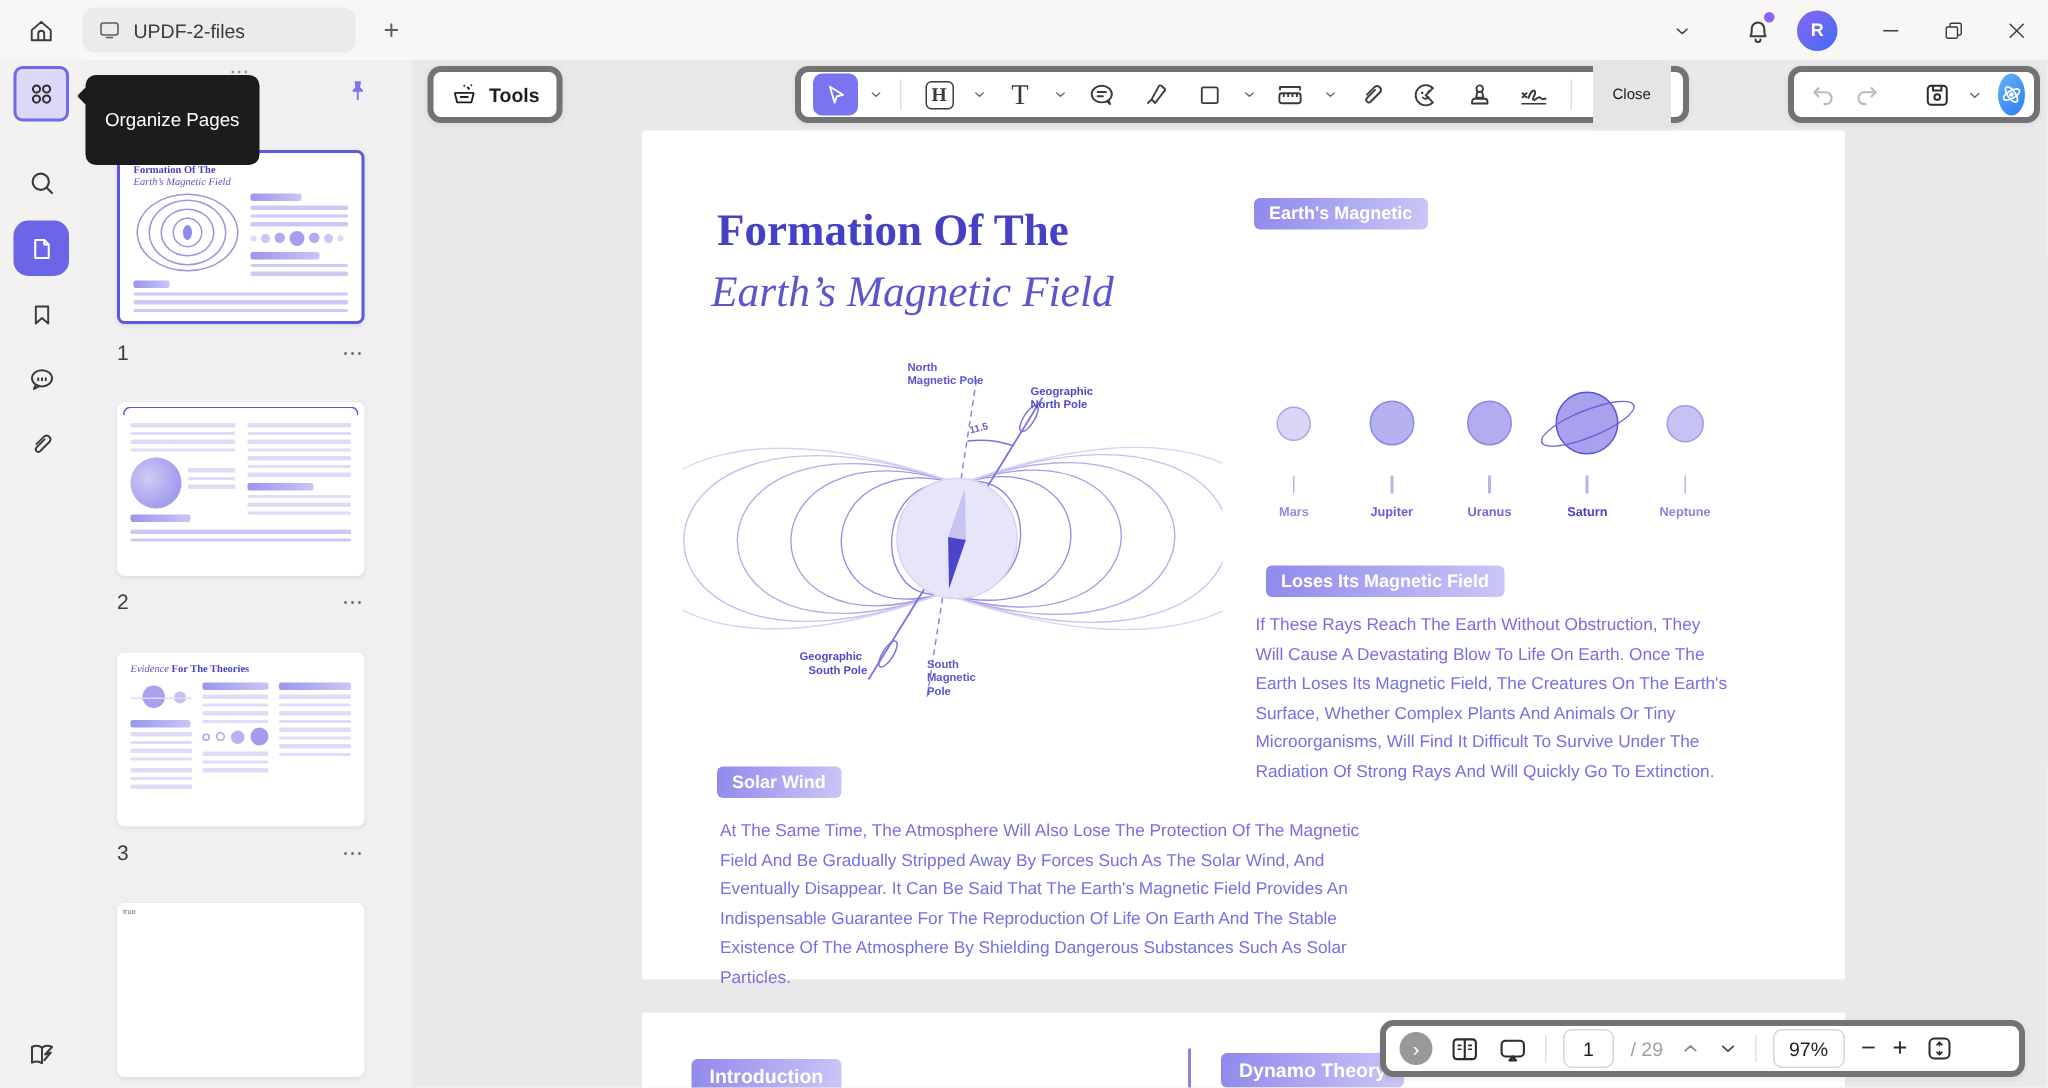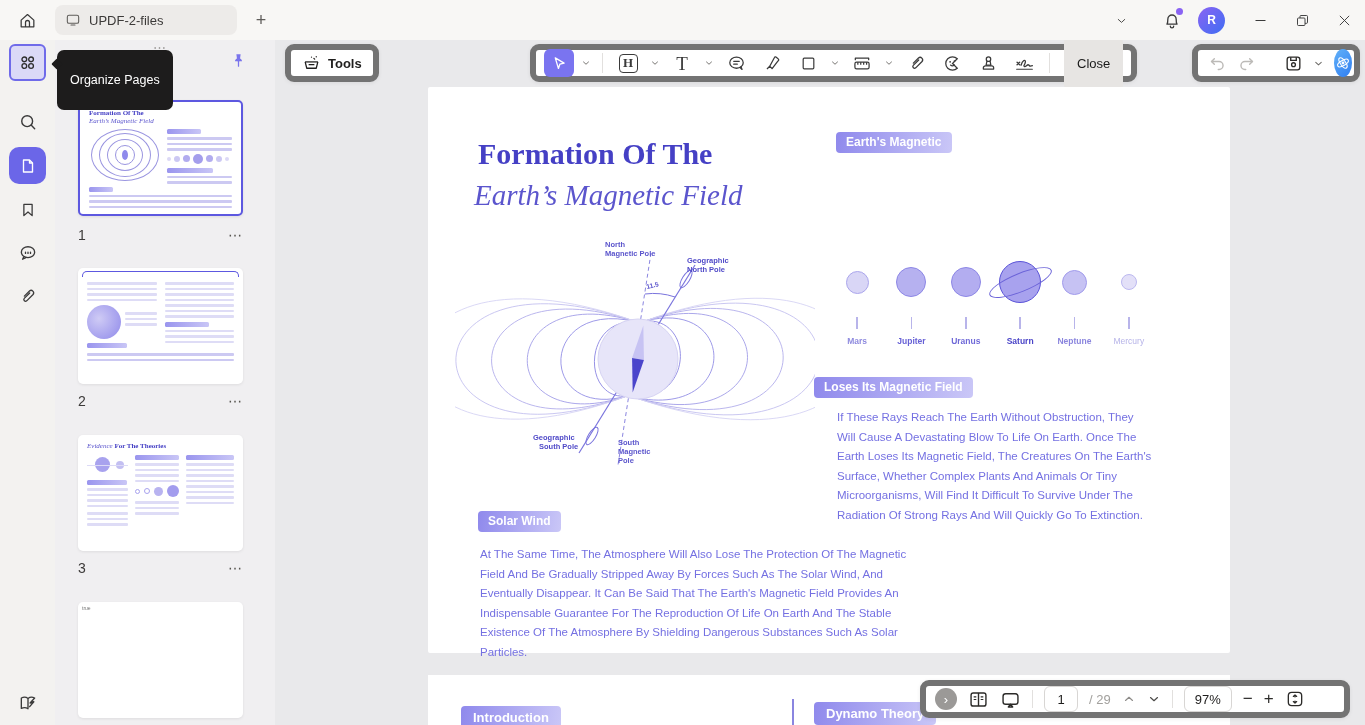--- a/index.html
+++ b/index.html
@@ -49,41 +49,41 @@
   .mini-line.lt { background:#dedcf6; }
   .mini-badge { height:5px; background:linear-gradient(90deg,#9a95ee,#c9c6f6); border-radius:1.5px; }
   .mini-title1 { font-family:"Liberation Serif",serif; font-weight:bold; font-size:7px; color:#4540c5; line-height:8px; }
   .mini-title2 { font-family:"Liberation Serif",serif; font-style:italic; font-size:7px; color:#5b55cd; line-height:9px; }
   .ring { position:absolute; border:0.6px solid #9a95e0; border-radius:50%; }
   .mini-dot { border-radius:50%; display:inline-block; }
 
   
   .canvas { position:absolute; left:275px; top:40px; width:1090px; height:685px; background:#e9e9eb; }
 
-  .float { background:#fff; border:6px solid #737373; border-radius:9px; box-shadow:0 1px 4px rgba(0,0,0,.07); }
+  .float { background:#fff; border:4px solid #737373; border-radius:9px; box-shadow:0 1px 4px rgba(0,0,0,.07); }
   .tools-btn { position:absolute; left:10px; top:4px; height:38px; display:flex; align-items:center; gap:7px; padding:0 11px; }
   .tools-label { font-size:13px; font-weight:bold; color:#1f1e1d; }
 
   .ctoolbar { position:absolute; left:255px; top:4px; height:38px; display:flex; align-items:center; padding:0 8px; gap:6px; }
   .tool { width:30px; height:28px; display:flex; align-items:center; justify-content:center; border-radius:6px; }
   .tool.sel { background:#7a74f0; }
   .chev { width:12px; display:flex; align-items:center; justify-content:center; }
   .tsep { width:1px; height:20px; background:#e2e0de; margin:0 4px; }
-  .close-btn { background:#e7e5e3; border-radius:6px; font-size:13px; color:#1a1a1a; padding:20px 13px; margin-left:4px; }
+  .close-btn { background:#e7e5e3; border-radius:6px; font-size:10px; color:#1a1a1a; padding:20px 13px; margin-left:4px; }
 
   .rtoolbar { position:absolute; left:917px; top:4px; width:168px; height:38px; display:flex; align-items:center; padding:0 10px; gap:10px; }
   .ai-btn { width:28px; height:28px; border-radius:50%; background:linear-gradient(135deg,#62b1f8,#2f7ef2); display:flex; align-items:center; justify-content:center; }
 
   
   .page1 { position:absolute; left:153px; top:47px; width:802px; height:566px; background:#fff; border-radius:2px; }
   .doc-title1 { position:absolute; left:50px; top:50px; font-family:"Liberation Serif",serif; font-weight:bold; font-size:30px; color:#4540c5; }
   .doc-title2 { position:absolute; left:46px; top:92px; font-family:"Liberation Serif",serif; font-style:italic; font-size:29px; color:#5b55cd; }
   .badge { display:inline-block; background:linear-gradient(100deg,#8f89ec,#cac7f7); color:#fff; font-size:12px; font-weight:bold; padding:4px 10px; border-radius:4px; line-height:13px; }
   .b-earths { position:absolute; left:408px; top:45px; }
-  .b-loses { position:absolute; left:386px; top:290px; }
+  .b-loses { position:absolute; left:416px; top:290px; }
   .b-solar { position:absolute; left:50px; top:424px; }
   .para { position:absolute; font-size:11.5px; line-height:19.5px; color:#7470e2; }
   .p1 { left:409px; top:75px; width:322px; }
   .p2 { left:409px; top:321px; width:318px; }
   .p3 { left:52px; top:458px; width:446px; }
   .field-svg { position:absolute; left:27px; top:150px; }
   .planets-row { position:absolute; left:402px; top:172px; width:326px; display:flex; }
   .planet-col { flex:1; display:flex; flex-direction:column; align-items:center; }
   .planet-wrap { height:46px; display:flex; align-items:center; justify-content:center; position:relative; }
   .planet-tick { width:1.5px; height:12px; background:#b8b4ea; margin-top:12px; }
@@ -627,27 +627,20 @@
             <div class="planet-tick"></div>
             <div class="planet-label" style="color: rgb(74, 68, 200); font-weight: bold;">Saturn</div>
           </div>
           <div class="planet-col">
             <div class="planet-wrap">
               <div style="width: 25px; height: 25px; border-radius: 50%; background: rgb(198, 194, 243); border: 1px solid rgb(161, 155, 236);"></div>
             </div>
             <div class="planet-tick"></div>
             <div class="planet-label" style="color: rgb(138, 133, 222); font-weight: bold;">Neptune</div>
           </div>
-          <div class="planet-col">
-            <div class="planet-wrap">
-              <div style="width: 16px; height: 16px; border-radius: 50%; background: rgb(227, 224, 248); border: 1px solid rgb(188, 184, 240);"></div>
-            </div>
-            <div class="planet-tick"></div>
-            <div class="planet-label" style="color: rgb(182, 179, 232); font-weight: normal;">Mercury</div>
-          </div>
         </div>
 
       <span class="badge b-loses">Loses Its Magnetic Field</span>
       <div class="para p2">If These Rays Reach The Earth Without Obstruction, They Will Cause A Devastating Blow To Life On Earth. Once The Earth Loses Its Magnetic Field, The Creatures On The Earth's Surface, Whether Complex Plants And Animals Or Tiny Microorganisms, Will Find It Difficult To Survive Under The Radiation Of Strong Rays And Will Quickly Go To Extinction.</div>
 
       <span class="badge b-solar">Solar Wind</span>
       <div class="para p3">At The Same Time, The Atmosphere Will Also Lose The Protection Of The Magnetic Field And Be Gradually Stripped Away By Forces Such As The Solar Wind, And Eventually Disappear. It Can Be Said That The Earth's Magnetic Field Provides An Indispensable Guarantee For The Reproduction Of Life On Earth And The Stable Existence Of The Atmosphere By Shielding Dangerous Substances Such As Solar Particles.</div>
     </div>
 
     <div class="page2">

